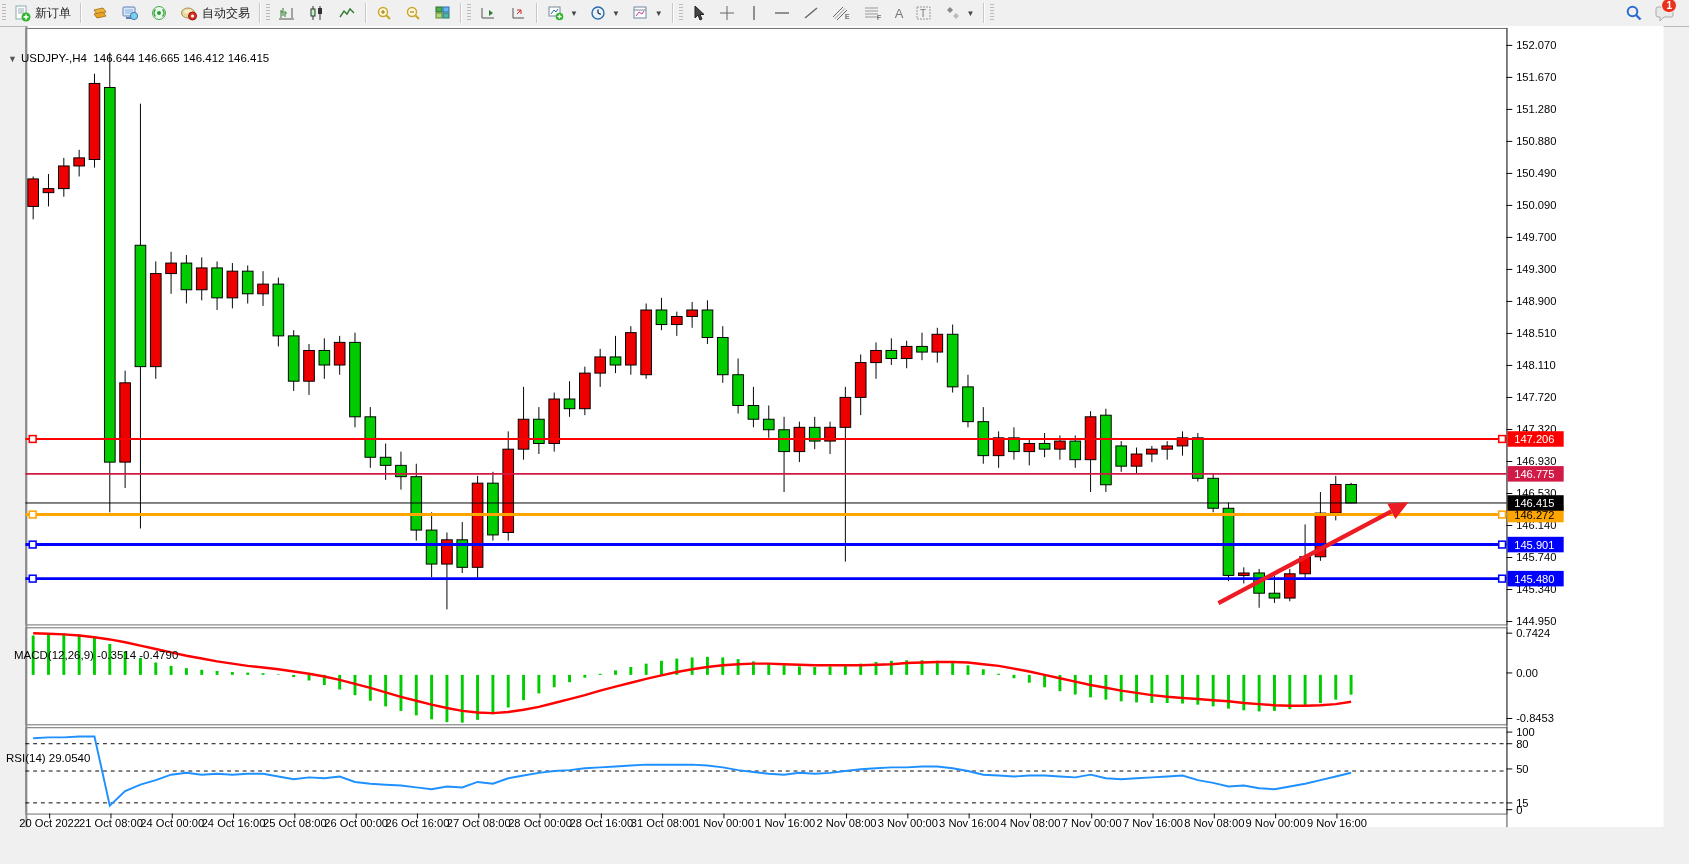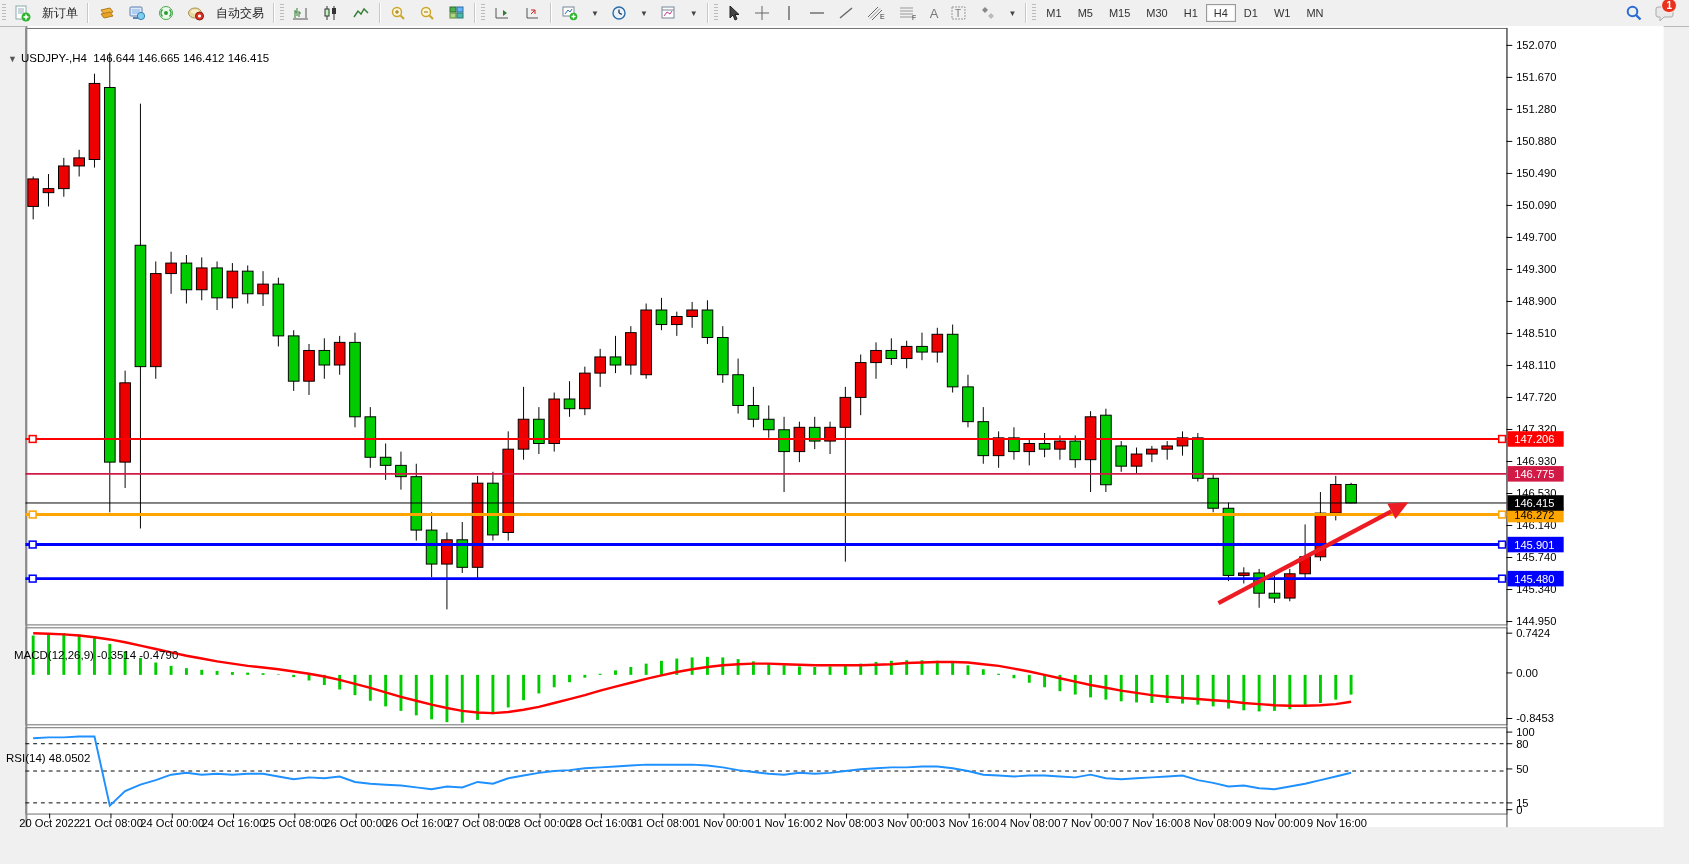--- a/index.html
+++ b/index.html
@@ -2,21 +2,21 @@
 <html><head>
 <meta charset="utf-8">
 <style>
   html,body{margin:0;padding:0;background:#f0f0f0;width:1689px;height:864px;overflow:hidden;
     font-family:"Liberation Sans",sans-serif;-webkit-font-smoothing:none;}
   #toolbar{position:absolute;left:0;top:0;width:1689px;height:26px;background:#f0f0f0;
     border-bottom:1px solid #b8b8b8;display:flex;align-items:center;font-size:12px;color:#222;}
   .grp{display:flex;align-items:center;height:100%;}
   .sep{width:1px;height:20px;background:#c8c8c8;border-right:1px solid #fff;margin:0 3px;}
   .grip{width:4px;height:18px;margin:0 2px;background:repeating-linear-gradient(#bbb 0 1px,#f0f0f0 1px 3px);}
-  .tbtn{display:flex;align-items:center;gap:11px;padding:2px 4px;margin:0 1px;border:1px solid transparent;
+  .tbtn{display:flex;align-items:center;gap:4px;padding:2px 4px;margin:0 1px;border:1px solid transparent;
     border-radius:2px;cursor:default;white-space:nowrap;}
   .tbtn svg{display:block;}
   .dd{font-size:8px;color:#444;margin-left:1px;}
   .tf{padding:2px 7px;margin:0;border:1px solid transparent;font-size:11px;color:#333;}
   .tf.active{background:#fdfdfd;border:1px solid #9a9a9a;box-shadow:inset 0 0 2px #ccc;}
   #rightIcons{margin-left:auto;display:flex;align-items:center;padding-right:8px;position:relative;}
   .badge{position:absolute;top:-4px;right:2px;background:#e8321e;color:#fff;border-radius:8px;
     font-size:10px;font-weight:bold;padding:0 4px;line-height:13px;border:1px solid #fff;}
   #chartwrap{position:absolute;left:0;top:26px;width:1689px;height:838px;}
   svg text{font-family:"Liberation Sans",sans-serif;}
@@ -268,31 +268,20 @@
     <span>
         <svg width="16" height="16" viewBox="0 0 16 16">
           <polygon points="5,2 8,5 5,8 2,5" fill="#888"></polygon>
           <polygon points="11,8 14,11 11,14 8,11" fill="#bbb"></polygon>
         </svg>
       </span>
     <span class="dd">▼</span>
   </div>
   <div class="sep"></div>
     <div class="grip"></div>
-  <div id="tfbar" class="grp">
-      <div class="tf">M1</div>
-      <div class="tf">M5</div>
-      <div class="tf">M15</div>
-      <div class="tf">M30</div>
-      <div class="tf">H1</div>
-      <div class="tf active">H4</div>
-      <div class="tf">D1</div>
-      <div class="tf">W1</div>
-      <div class="tf">MN</div>
-    </div>
   <div id="rightIcons">
     <div class="tbtn">
       <span>
           <svg width="18" height="18" viewBox="0 0 18 18">
             <circle cx="7.5" cy="7.5" r="4.8" fill="none" stroke="#2b6cd4" stroke-width="2"></circle>
             <line x1="11" y1="11" x2="15.5" y2="15.5" stroke="#2b6cd4" stroke-width="2.4"></line>
           </svg>
         </span>
     </div>
     <div class="tbtn" style="position:relative;">
@@ -703,14 +692,14 @@
       <text x="1225.8" y="852" font-size="11.5" fill="#000000" text-anchor="middle">8 Nov 08:00</text>
       <line x1="1289" y1="838" x2="1289" y2="843" stroke="#000"></line>
       <text x="1289" y="852" font-size="11.5" fill="#000000" text-anchor="middle">9 Nov 00:00</text>
       <line x1="1352.2" y1="838" x2="1352.2" y2="843" stroke="#000"></line>
       <text x="1352.2" y="852" font-size="11.5" fill="#000000" text-anchor="middle">9 Nov 16:00</text>
       <line x1="1230" y1="621" x2="1408.3330195861015" y2="526.374316137987" stroke="#ed1c24" stroke-width="4.5"></line>
       <polygon points="1426,517 1412.5514618481957,534.3244573242413 1404.1145773240073,518.4241749517327" fill="#ed1c24"></polygon>
     </svg>
   <div class="overlay" id="symbolLabel"><span class="collapse">▼</span><span>USDJPY-,H4  146.644 146.665 146.412 146.415</span></div>
   <div class="overlay" id="macdLabel">MACD(12,26,9) -0.3514 -0.4790</div>
-  <div class="overlay" id="rsiLabel">RSI(14) 48.0502</div>
+  <div class="overlay" id="rsiLabel">RSI(14) 29.0540</div>
 </div>
 
 </body></html>

